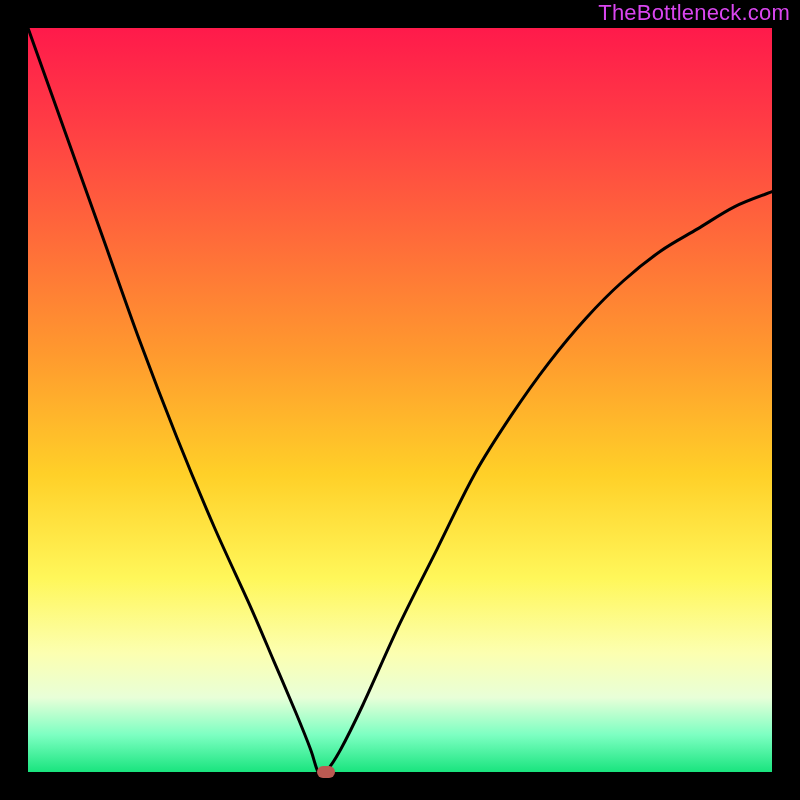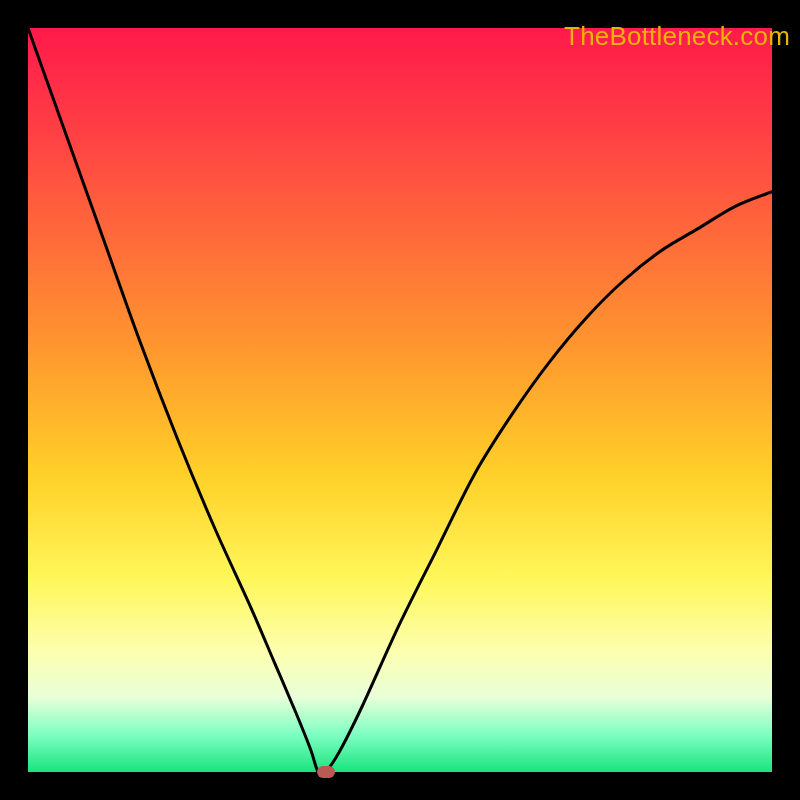--- a/index.html
+++ b/index.html
@@ -29,24 +29,24 @@
       #ff9a2e 44%,
       #ffd028 60%,
       #fff75a 74%,
       #fcffb0 84%,
       #e8ffd8 90%,
       #7dffc2 95%,
       #19e47e 100%);
   }
   .watermark {
     position: absolute;
-    top: 21px;
+    top: 0;
     right: 10px;
-    color: #eab308;
-    font-size: 26px;
+    color: #d946ef;
+    font-size: 22px;
     font-weight: 500;
     letter-spacing: 0.2px;
   }
   svg.curve {
     position: absolute;
     inset: 0;
     width: 744px;
     height: 744px;
     pointer-events: none;
   }

